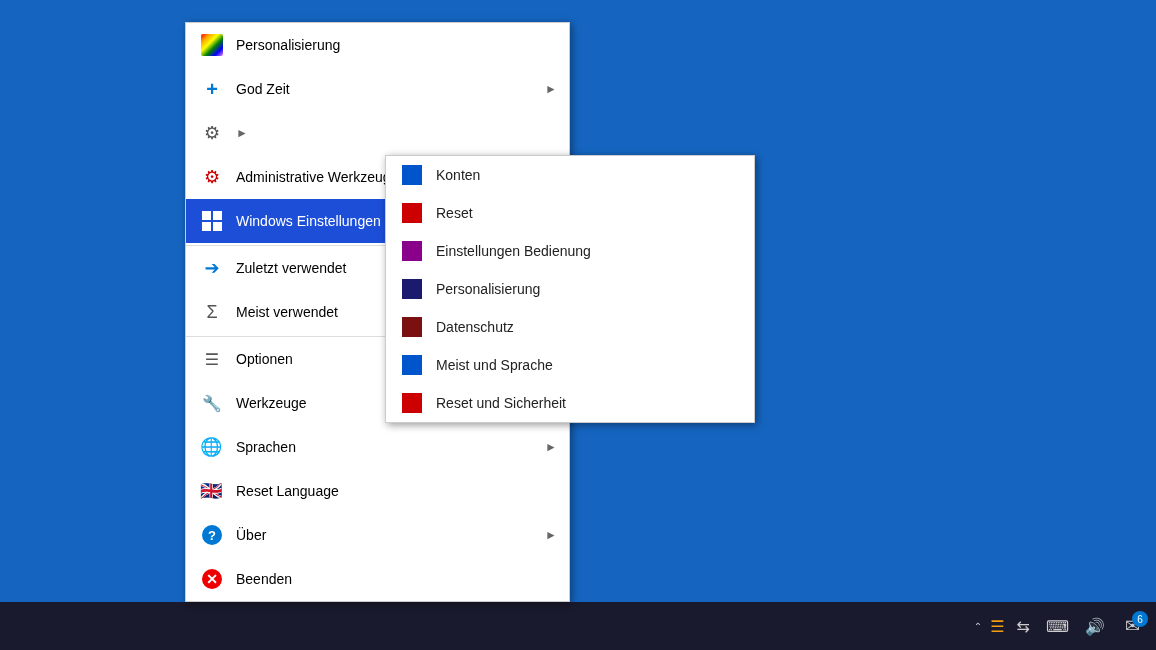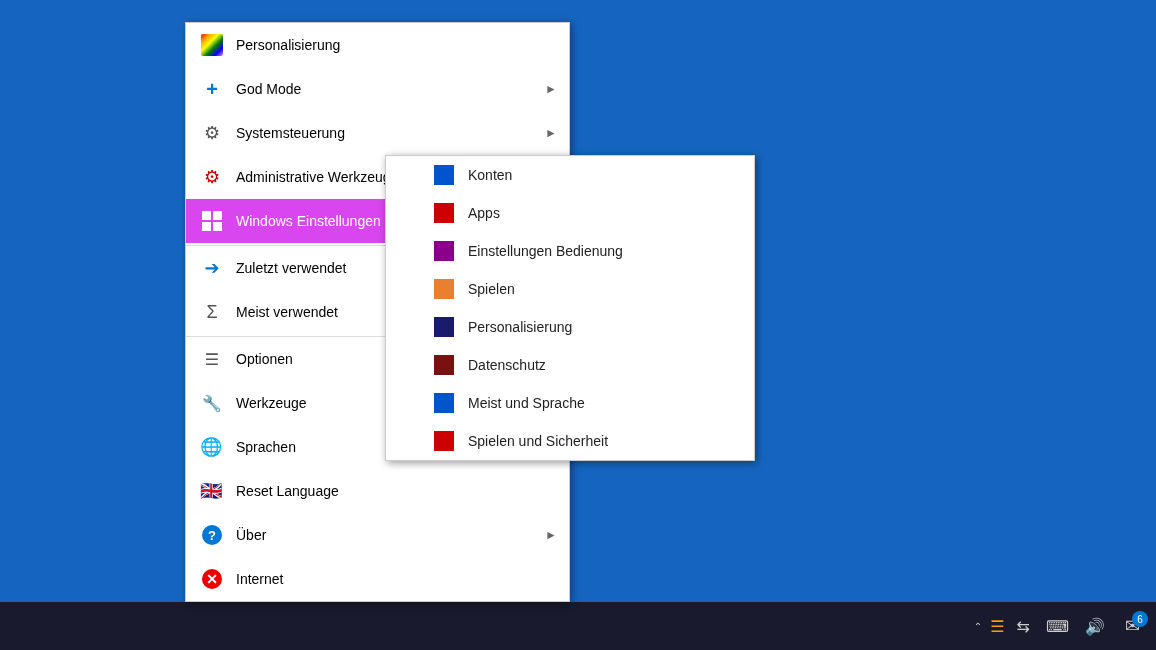--- a/index.html
+++ b/index.html
@@ -93,21 +93,21 @@
     .menu-item {
       display: flex;
       align-items: center;
       padding: 8px 12px;
       cursor: pointer;
       position: relative;
       min-height: 38px;
     }
 
     .menu-item.active {
-      background: #d946ef;
+      background: #1d4ed8;
       color: white;
     }
 
     .menu-item.separator-top {
       border-top: 1px solid #ddd;
       margin-top: 2px;
     }
 
     .menu-icon {
       width: 28px;
@@ -137,21 +137,20 @@
     
     .submenu {
       position: absolute;
       left: 385px;
       top: 155px;
       width: 370px;
       background: #fff;
       border: 1px solid #ccc;
       box-shadow: 2px 2px 8px rgba(0,0,0,0.4);
       z-index: 101;
-      padding-left: 32px;
     }
 
     .submenu-item {
       display: flex;
       align-items: center;
       padding: 9px 16px;
       cursor: pointer;
       min-height: 38px;
     }
 
@@ -273,29 +272,28 @@
     <div class="menu-icon">
       <div class="rainbow-icon"></div>
     </div>
     <span class="menu-label">Personalisierung</span>
   </div>
 
   <div class="menu-item">
     <div class="menu-icon">
       <span class="plus-icon">+</span>
     </div>
-    <span class="menu-label">God Mode</span>
+    <span class="menu-label">God Zeit</span>
     <span class="menu-arrow">►</span>
   </div>
 
   <div class="menu-item">
     <div class="menu-icon">
       <span class="gear-icon">⚙</span>
     </div>
-    <span class="menu-label">Systemsteuerung</span>
     <span class="menu-arrow">►</span>
   </div>
 
   <div class="menu-item">
     <div class="menu-icon">
       <span class="gear-icon-red">⚙</span>
     </div>
     <span class="menu-label">Administrative Werkzeuge</span>
     <span class="menu-arrow">►</span>
   </div>
@@ -364,56 +362,52 @@
       <div class="question-icon">?</div>
     </div>
     <span class="menu-label">Über</span>
     <span class="menu-arrow">►</span>
   </div>
 
   <div class="menu-item">
     <div class="menu-icon">
       <div class="close-icon">✕</div>
     </div>
-    <span class="menu-label">Internet</span>
+    <span class="menu-label">Beenden</span>
   </div>
 </div>
 
 <div class="submenu">
   <div class="submenu-item">
     <div class="submenu-color-box" style="background:#0055cc;"></div>
     <span class="submenu-label">Konten</span>
   </div>
   <div class="submenu-item">
     <div class="submenu-color-box" style="background:#cc0000;"></div>
-    <span class="submenu-label">Apps</span>
+    <span class="submenu-label">Reset</span>
   </div>
   <div class="submenu-item">
     <div class="submenu-color-box" style="background:#8b008b;"></div>
     <span class="submenu-label">Einstellungen Bedienung</span>
   </div>
   <div class="submenu-item">
-    <div class="submenu-color-box" style="background:#e88030;"></div>
-    <span class="submenu-label">Spielen</span>
-  </div>
-  <div class="submenu-item">
     <div class="submenu-color-box" style="background:#1a1a6e;"></div>
     <span class="submenu-label">Personalisierung</span>
   </div>
   <div class="submenu-item">
     <div class="submenu-color-box" style="background:#7b1010;"></div>
     <span class="submenu-label">Datenschutz</span>
   </div>
   <div class="submenu-item">
     <div class="submenu-color-box" style="background:#0055cc;"></div>
     <span class="submenu-label">Meist und Sprache</span>
   </div>
   <div class="submenu-item">
     <div class="submenu-color-box" style="background:#cc0000;"></div>
-    <span class="submenu-label">Spielen und Sicherheit</span>
+    <span class="submenu-label">Reset und Sicherheit</span>
   </div>
 </div>
 
 <div class="taskbar">
   <div class="taskbar-right">
     <span class="taskbar-chevron">⌃</span>
     <span class="taskbar-bars-icon">☰</span>
     <span class="taskbar-icon">⇆</span>
     <span class="taskbar-icon">⌨</span>
     <span class="taskbar-icon">🔊</span>

